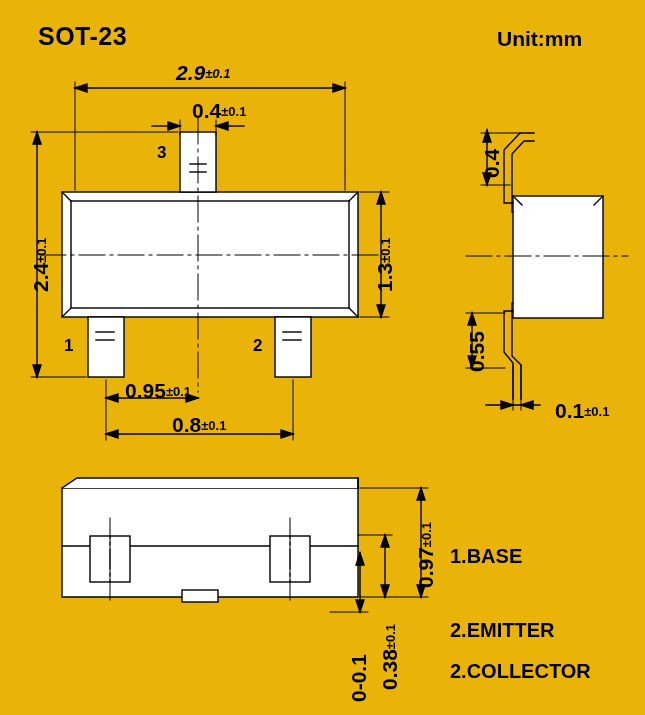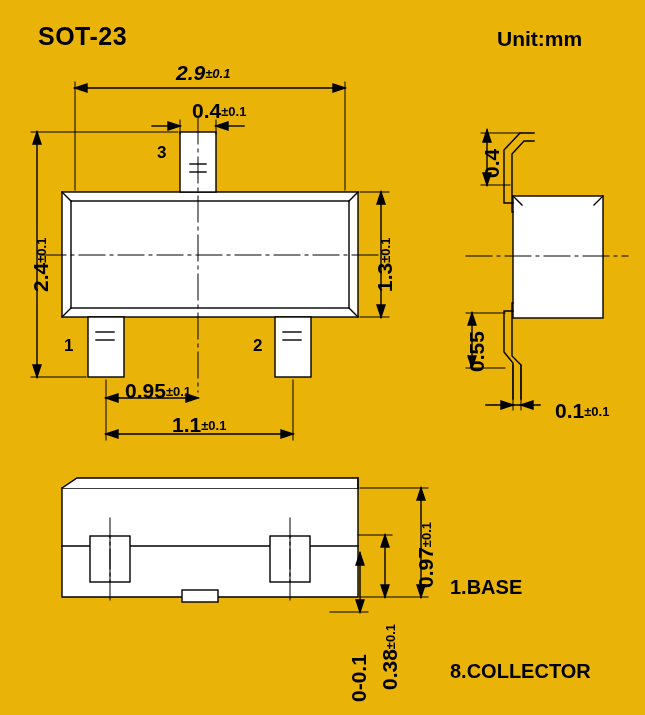--- a/index.html
+++ b/index.html
@@ -220,21 +220,21 @@
 
   <div class="lbl rot90" style="left:374px; top:292px;">
     <span class="dimnum">1.3</span><span class="tol">±0.1</span>
   </div>
 
   <div class="lbl" style="left:125px; top:380px;">
     <span class="dimnum">0.95</span><span class="tol">±0.1</span>
   </div>
 
   <div class="lbl" style="left:172px; top:414px;">
-    <span class="dimnum">1.1</span><span class="tol">±0.1</span>
+    <span class="dimnum">0.8</span><span class="tol">±0.1</span>
   </div>
 
   <div class="lbl pinnum" style="left:157px; top:144px;">3</div>
   <div class="lbl pinnum" style="left:64px; top:337px;">1</div>
   <div class="lbl pinnum" style="left:253px; top:337px;">2</div>
 
   <div class="lbl rot90" style="left:481px; top:178px;">
     <span class="dimnum">0.4</span><span class="tol"></span>
   </div>
 
@@ -251,16 +251,17 @@
   </div>
 
   <div class="lbl rot90" style="left:379px; top:690px;">
     <span class="dimnum">0.38</span><span class="tol">±0.1</span>
   </div>
 
   <div class="lbl rot90" style="left:348px; top:702px;">
     <span class="dimnum">0-0.1</span><span class="tol"></span>
   </div>
 
-  <div class="lbl legend" style="left:450px; top:577px;text-align:right;">1.BASE</div>
-  <div class="lbl legend" style="left:450px; top:661px;">8.COLLECTOR</div>
+  <div class="lbl legend" style="left:450px; top:546px;text-align:right;">1.BASE</div>
+  <div class="lbl legend" style="left:450px; top:620px;">2.EMITTER</div>
+  <div class="lbl legend" style="left:450px; top:661px;">2.COLLECTOR</div>
 
 </div>
 
 </body></html>

